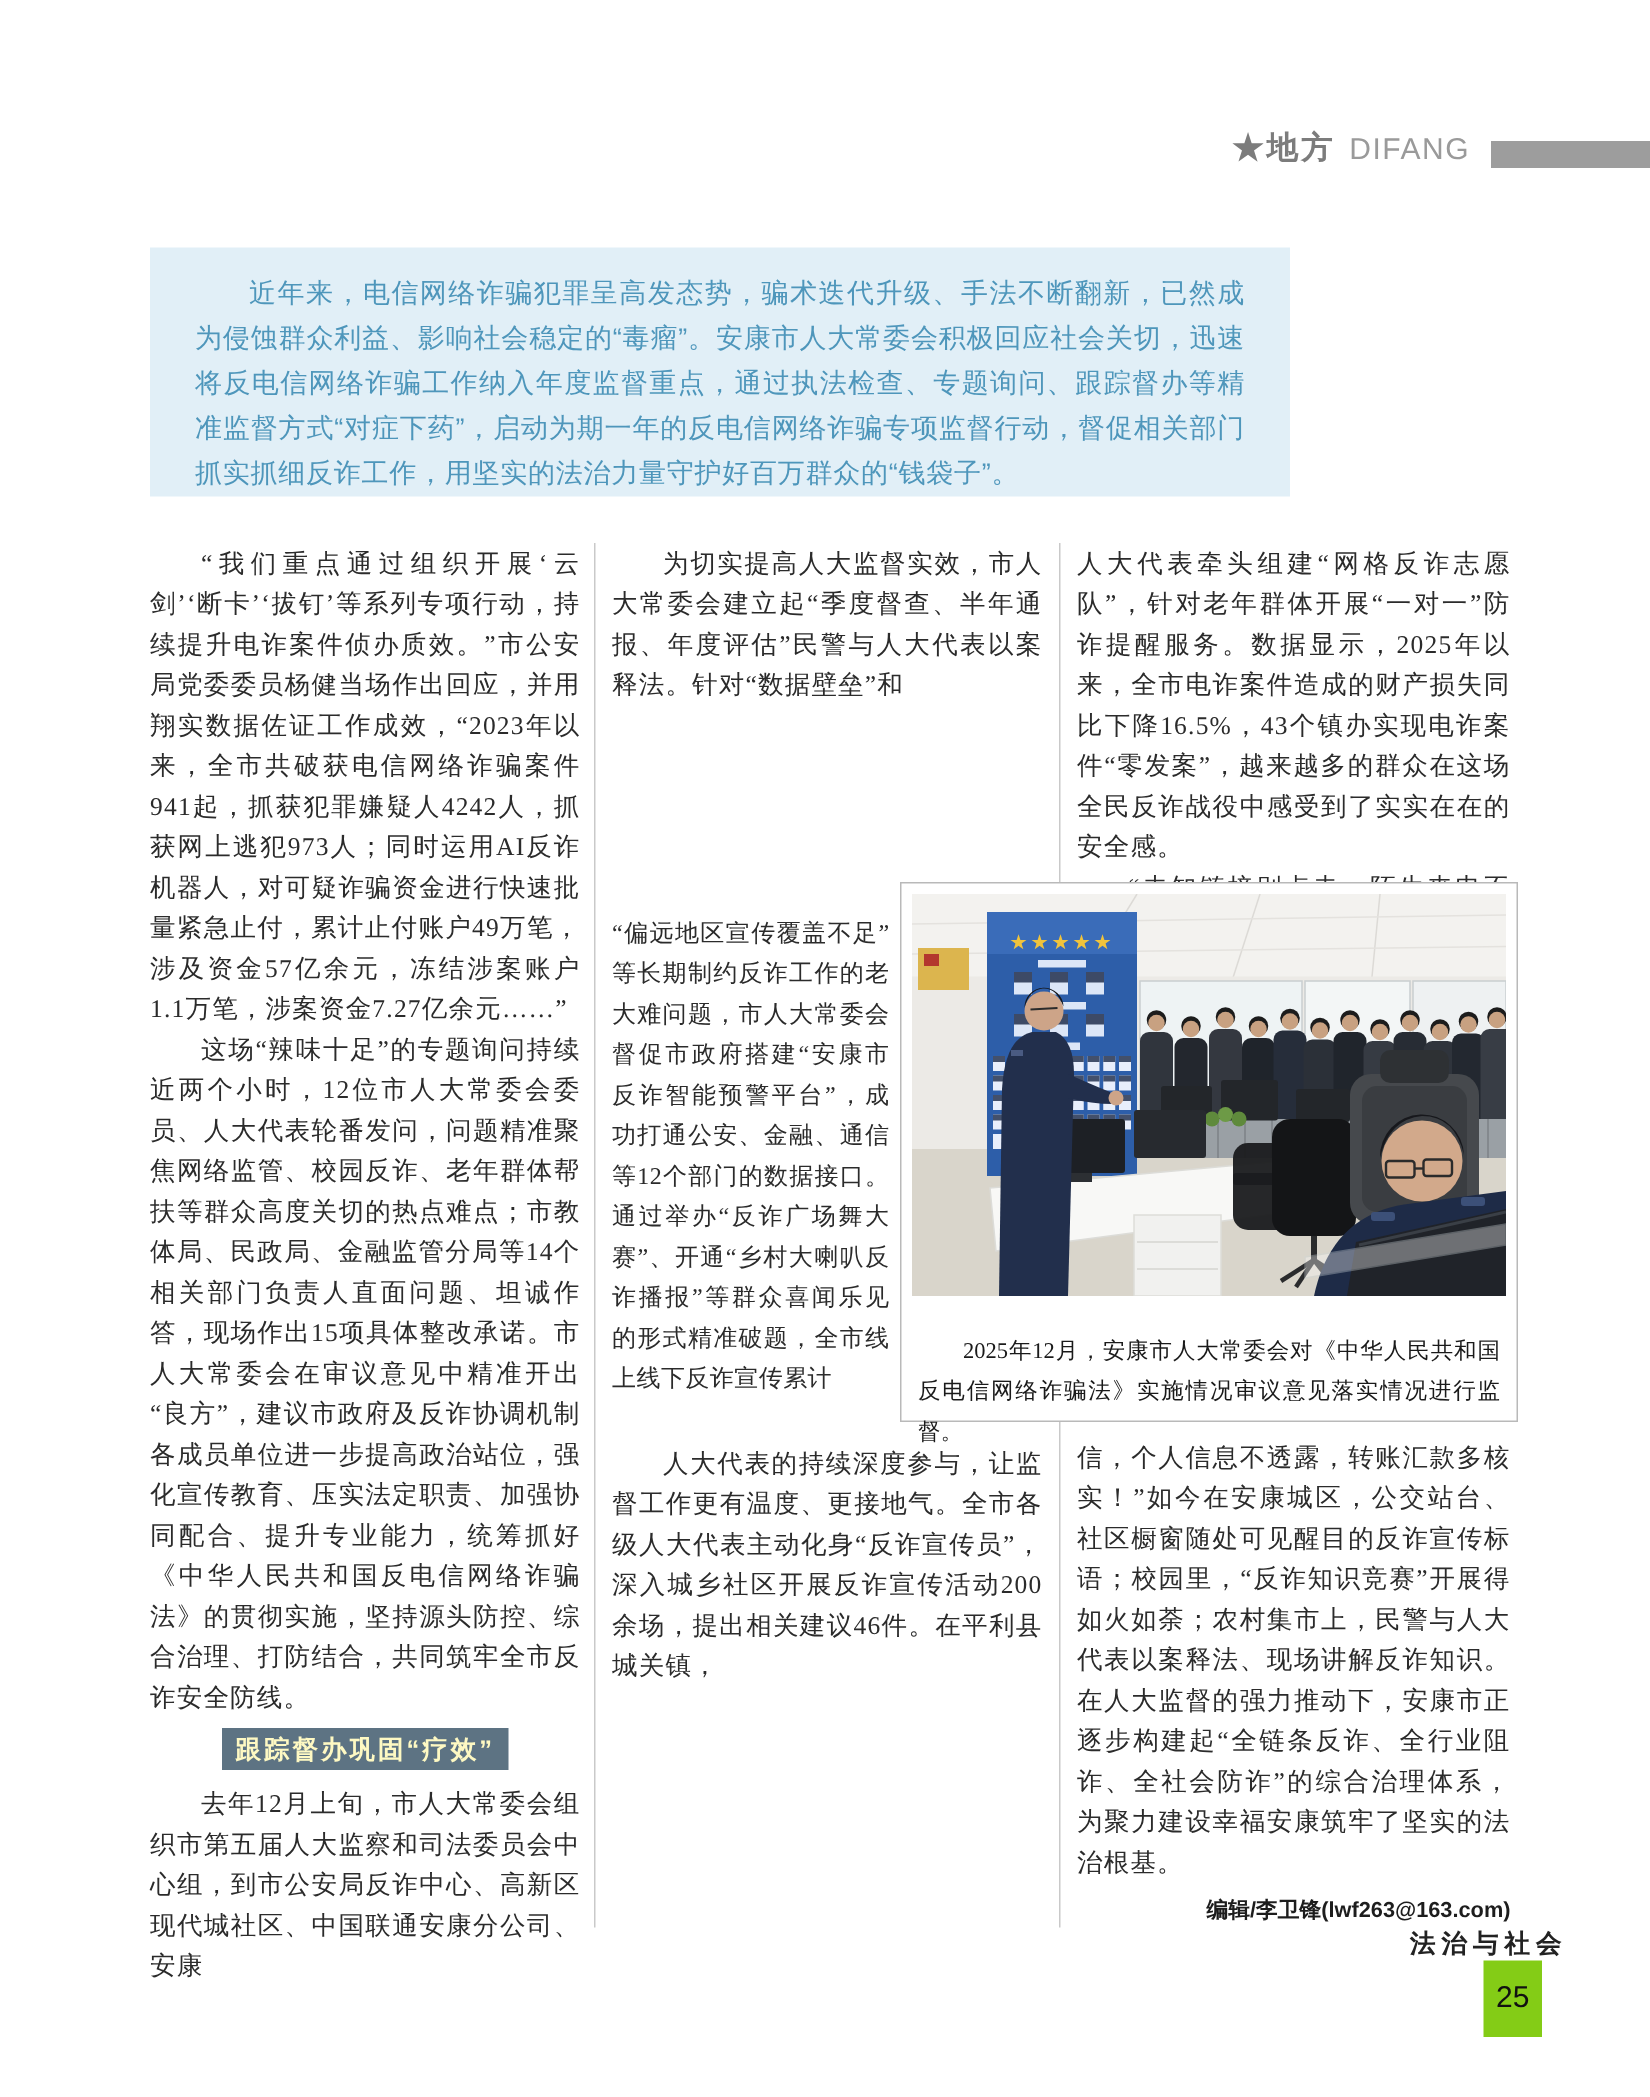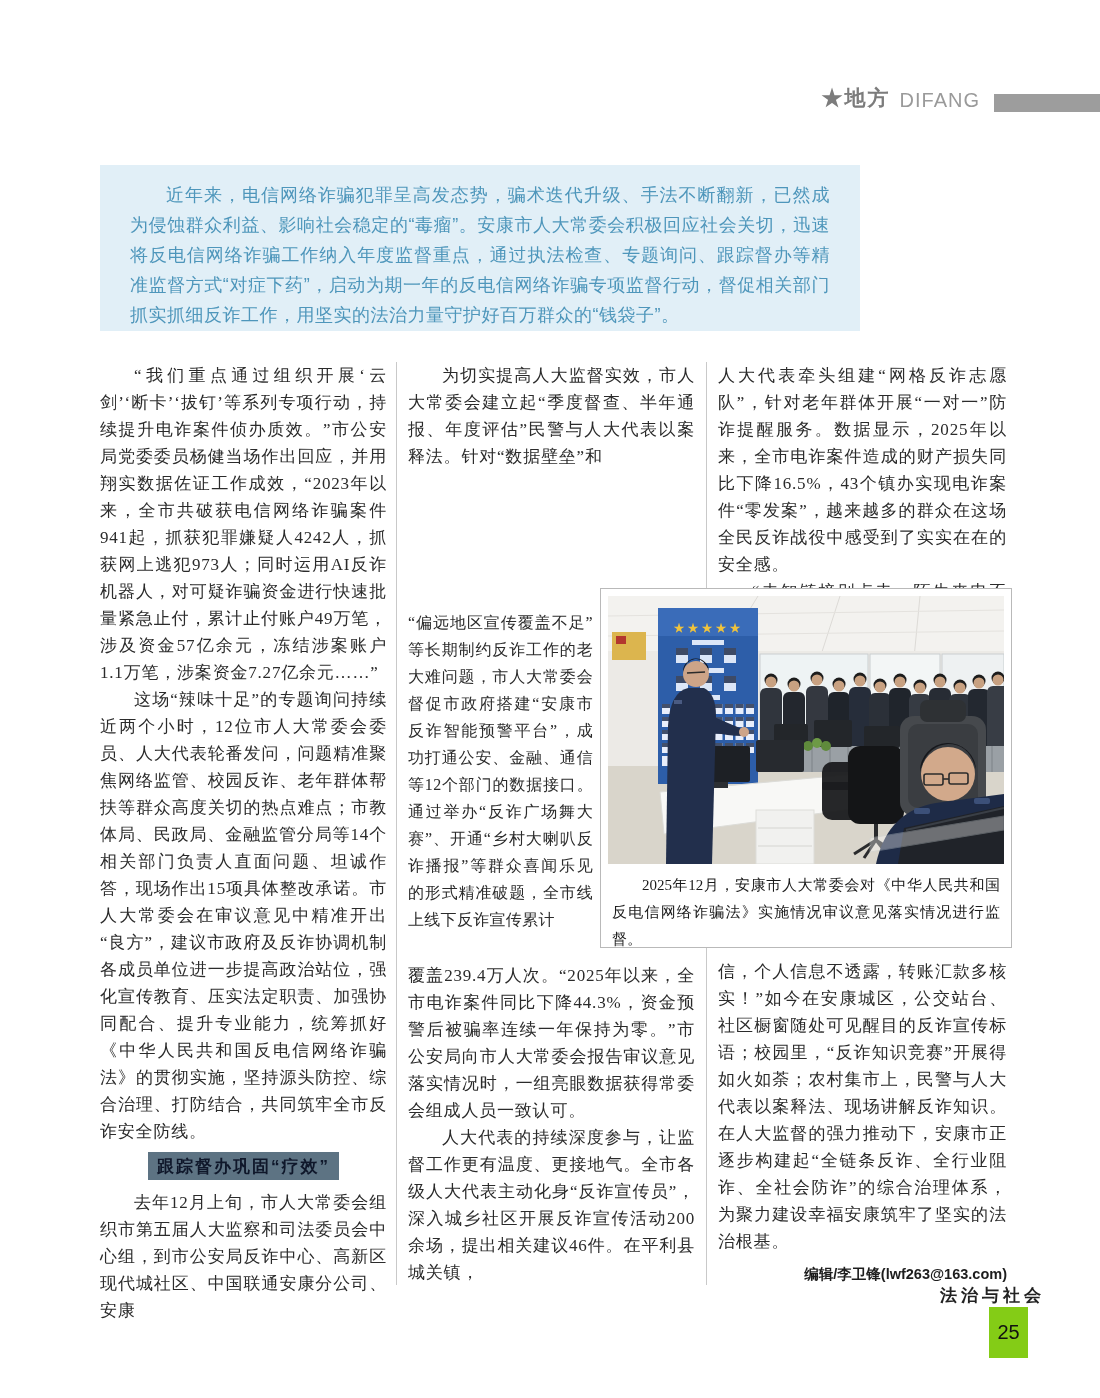--- a/index.html
+++ b/index.html
@@ -20,32 +20,32 @@
   .intro p{margin:0;text-indent:2em;}
 
   
   .col{position:absolute;font-size:17px;line-height:27px;letter-spacing:0.8px;text-align:justify;color:#2b2b2b;}
   .col p{margin:0;}
   .col p.ind{text-indent:2em;}
   .narrow{font-size:16px;letter-spacing:0.3px;}
   .vline{position:absolute;width:1px;background:#c9c9c9;z-index:1;}
 
   .subhead-wrap{margin:7px 0 9px 0;text-align:center;}
-  .subhead{display:inline-block;background:#5d7383;color:#0f172a;
+  .subhead{display:inline-block;background:#5d7383;color:#fef9c3;
            font-family:"Liberation Sans",sans-serif;font-weight:bold;font-size:17px;line-height:1;
            padding:6px 9px 5px 9px;letter-spacing:2px;}
 
   .editor{margin-top:6px;text-align:right;font-family:"Liberation Sans",sans-serif;
           font-weight:bold;font-size:14.5px;letter-spacing:0;color:#1d1d1d;}
 
   
   .photo-frame{position:absolute;left:600px;top:588px;width:412px;height:360px;box-sizing:border-box;
                background:#ffffff;border:1px solid #b9b9b9;padding:7px;z-index:3;}
   .photo-svg{display:block;width:396px;height:268px;}
-  .caption{margin-top:8px;padding:0 4px;font-size:15px;line-height:27px;letter-spacing:0;
+  .caption{margin-top:24px;padding:0 4px;font-size:15px;line-height:27px;letter-spacing:0;
            color:#1a1a1a;text-align:justify;font-family:"Liberation Serif",serif;}
   .caption p{margin:0;text-indent:2em;}
 
   
   .footer{position:absolute;top:1284px;right:55px;display:flex;align-items:center;flex-direction:column;}
   .footer .mag{font-family:"Liberation Sans",sans-serif;font-weight:bold;font-size:17px;
                letter-spacing:4px;color:#222;}
   .footer .pagenum{margin-left:32px;background:#84cc16;color:#111;
                    font-family:"Liberation Sans",sans-serif;font-size:20px;padding:14px 8px;}
 </style>
@@ -78,21 +78,20 @@
 
   <div class="col" style="left:408px;top:362px;width:287px;">
     <p class="ind">为切实提高人大监督实效，市人大常委会建立起“季度督查、半年通报、年度评估”民警与人大代表以案释法。针对“数据壁垒”和</p>
   </div>
 
   <div class="col narrow" style="left:408px;top:609px;width:185px;">
     <p>“偏远地区宣传覆盖不足”等长期制约反诈工作的老大难问题，市人大常委会督促市政府搭建“安康市反诈智能预警平台”，成功打通公安、金融、通信等12个部门的数据接口。通过举办“反诈广场舞大赛”、开通“乡村大喇叭反诈播报”等群众喜闻乐见的形式精准破题，全市线上线下反诈宣传累计</p>
   </div>
 
   <div class="col" style="left:408px;top:962px;width:287px;">
-    <p>覆盖239.4万人次。“2025年以来，全市电诈案件同比下降44.3%，资金预警后被骗率连续一年保持为零。”市公安局向市人大常委会报告审议意见落实情况时，一组亮眼数据获得常委会组成人员一致认可。</p>
     <p class="ind">人大代表的持续深度参与，让监督工作更有温度、更接地气。全市各级人大代表主动化身“反诈宣传员”，深入城乡社区开展反诈宣传活动200余场，提出相关建议46件。在平利县城关镇，</p>
   </div>
 
   <div class="col" style="left:718px;top:362px;width:289px;">
     <p>人大代表牵头组建“网格反诈志愿队”，针对老年群体开展“一对一”防诈提醒服务。数据显示，2025年以来，全市电诈案件造成的财产损失同比下降16.5%，43个镇办实现电诈案件“零发案”，越来越多的群众在这场全民反诈战役中感受到了实实在在的安全感。</p>
     <p class="ind">“未知链接别点击，陌生来电不轻</p>
   </div>
 
   <div class="col" style="left:718px;top:958px;width:289px;">
     <p>信，个人信息不透露，转账汇款多核实！”如今在安康城区，公交站台、社区橱窗随处可见醒目的反诈宣传标语；校园里，“反诈知识竞赛”开展得如火如荼；农村集市上，民警与人大代表以案释法、现场讲解反诈知识。在人大监督的强力推动下，安康市正逐步构建起“全链条反诈、全行业阻诈、全社会防诈”的综合治理体系，为聚力建设幸福安康筑牢了坚实的法治根基。</p>

